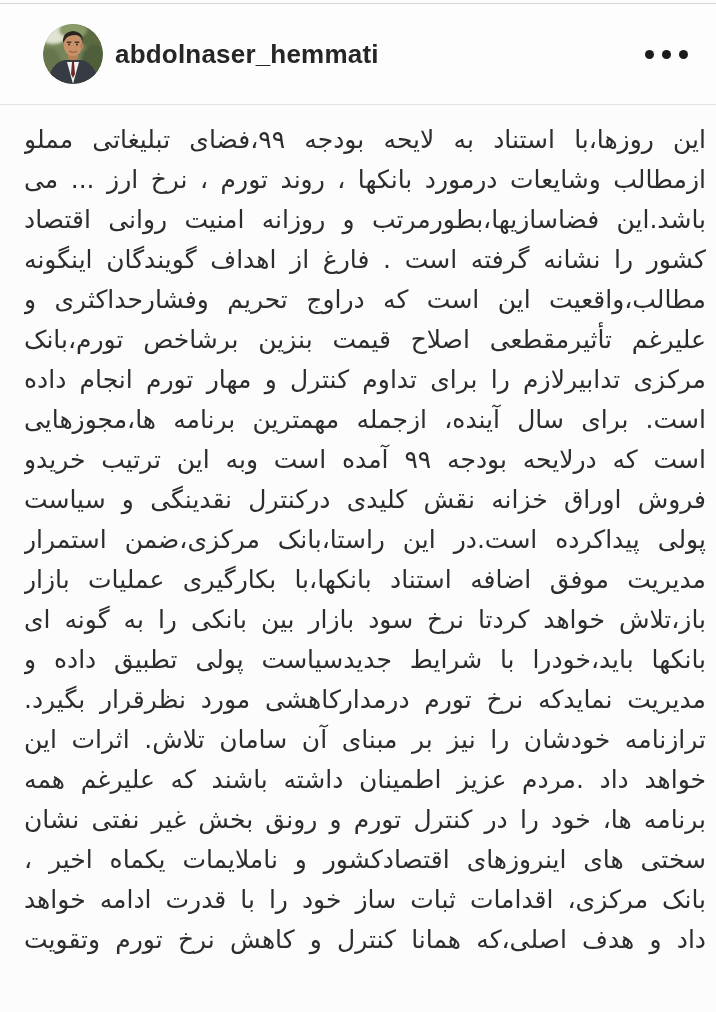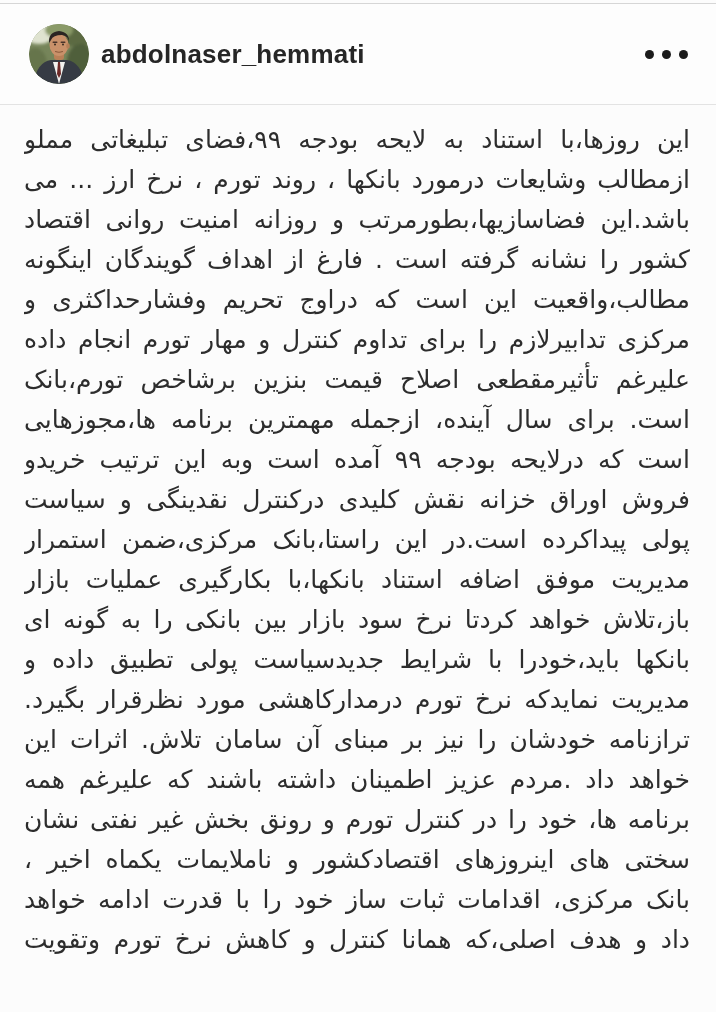--- a/index.html
+++ b/index.html
@@ -13,21 +13,21 @@
     font-family: "DejaVu Sans", sans-serif;
   }
   .top-gap { height: 3px; }
   .hairline-top { border-top: 1px solid #d6d6d6; }
 
   
   .post-header {
     display: flex;
     align-items: center;
     height: 101px;
-    padding-left: 29px;
+    padding-left: 43px;
     background: #fdfdfd;
     border-bottom: 1px solid #e3e3e3;
     justify-content: center;
   }
   .avatar {
     width: 60px;
     height: 60px;
     border-radius: 50%;
     overflow: hidden;
     flex: 0 0 auto;
@@ -55,21 +55,21 @@
   }
   .more-btn .dot {
     width: 9px;
     height: 9px;
     border-radius: 50%;
     background: #1b1b1b;
   }
 
   
   .caption {
-    padding: 15px 26px 0 24px;
+    padding: 15px 10px 0 24px;
   }
   .cline {
     direction: rtl;
     unicode-bidi: isolate;
     text-align: justify;
     text-align-last: justify;
     font-size: 25px;
     line-height: 40px;
     height: 40px;
     overflow: hidden;
@@ -134,22 +134,22 @@
       <span class="dot"></span>
     </div>
   </header>
 
   <main class="caption">
     <div class="cline">این روزها،با استناد به لایحه بودجه ۹۹،فضای تبلیغاتی مملو</div>
     <div class="cline">ازمطالب وشایعات درمورد بانکها ، روند تورم ، نرخ ارز ... می</div>
     <div class="cline">باشد.این فضاسازیها،بطورمرتب و روزانه امنیت روانی اقتصاد</div>
     <div class="cline">کشور را نشانه گرفته است . فارغ از اهداف گویندگان اینگونه</div>
     <div class="cline">مطالب،واقعیت این است که دراوج تحریم وفشارحداکثری و</div>
+    <div class="cline">علیرغم تأثیرمقطعی اصلاح قیمت بنزین برشاخص تورم،بانک</div>
     <div class="cline">مرکزی تدابیرلازم را برای تداوم کنترل و مهار تورم انجام داده</div>
-    <div class="cline">علیرغم تأثیرمقطعی اصلاح قیمت بنزین برشاخص تورم،بانک</div>
     <div class="cline">است. برای سال آینده، ازجمله مهمترین برنامه ها،مجوزهایی</div>
     <div class="cline">است که درلایحه بودجه ۹۹ آمده است وبه این ترتیب خریدو</div>
     <div class="cline">فروش اوراق خزانه نقش کلیدی درکنترل نقدینگی و سیاست</div>
     <div class="cline">پولی پیداکرده است.در این راستا،بانک مرکزی،ضمن استمرار</div>
     <div class="cline">مدیریت موفق اضافه استناد بانکها،با بکارگیری عملیات بازار</div>
     <div class="cline">باز،تلاش خواهد کردتا نرخ سود بازار بین بانکی را به گونه ای</div>
     <div class="cline">بانکها باید،خودرا با شرایط جدیدسیاست پولی تطبیق داده و</div>
     <div class="cline">مدیریت نمایدکه نرخ تورم درمدارکاهشی مورد نظرقرار بگیرد.</div>
     <div class="cline">ترازنامه خودشان را نیز بر مبنای آن سامان تلاش. اثرات این</div>
     <div class="cline">خواهد داد .مردم عزیز اطمینان داشته باشند که علیرغم همه</div>

